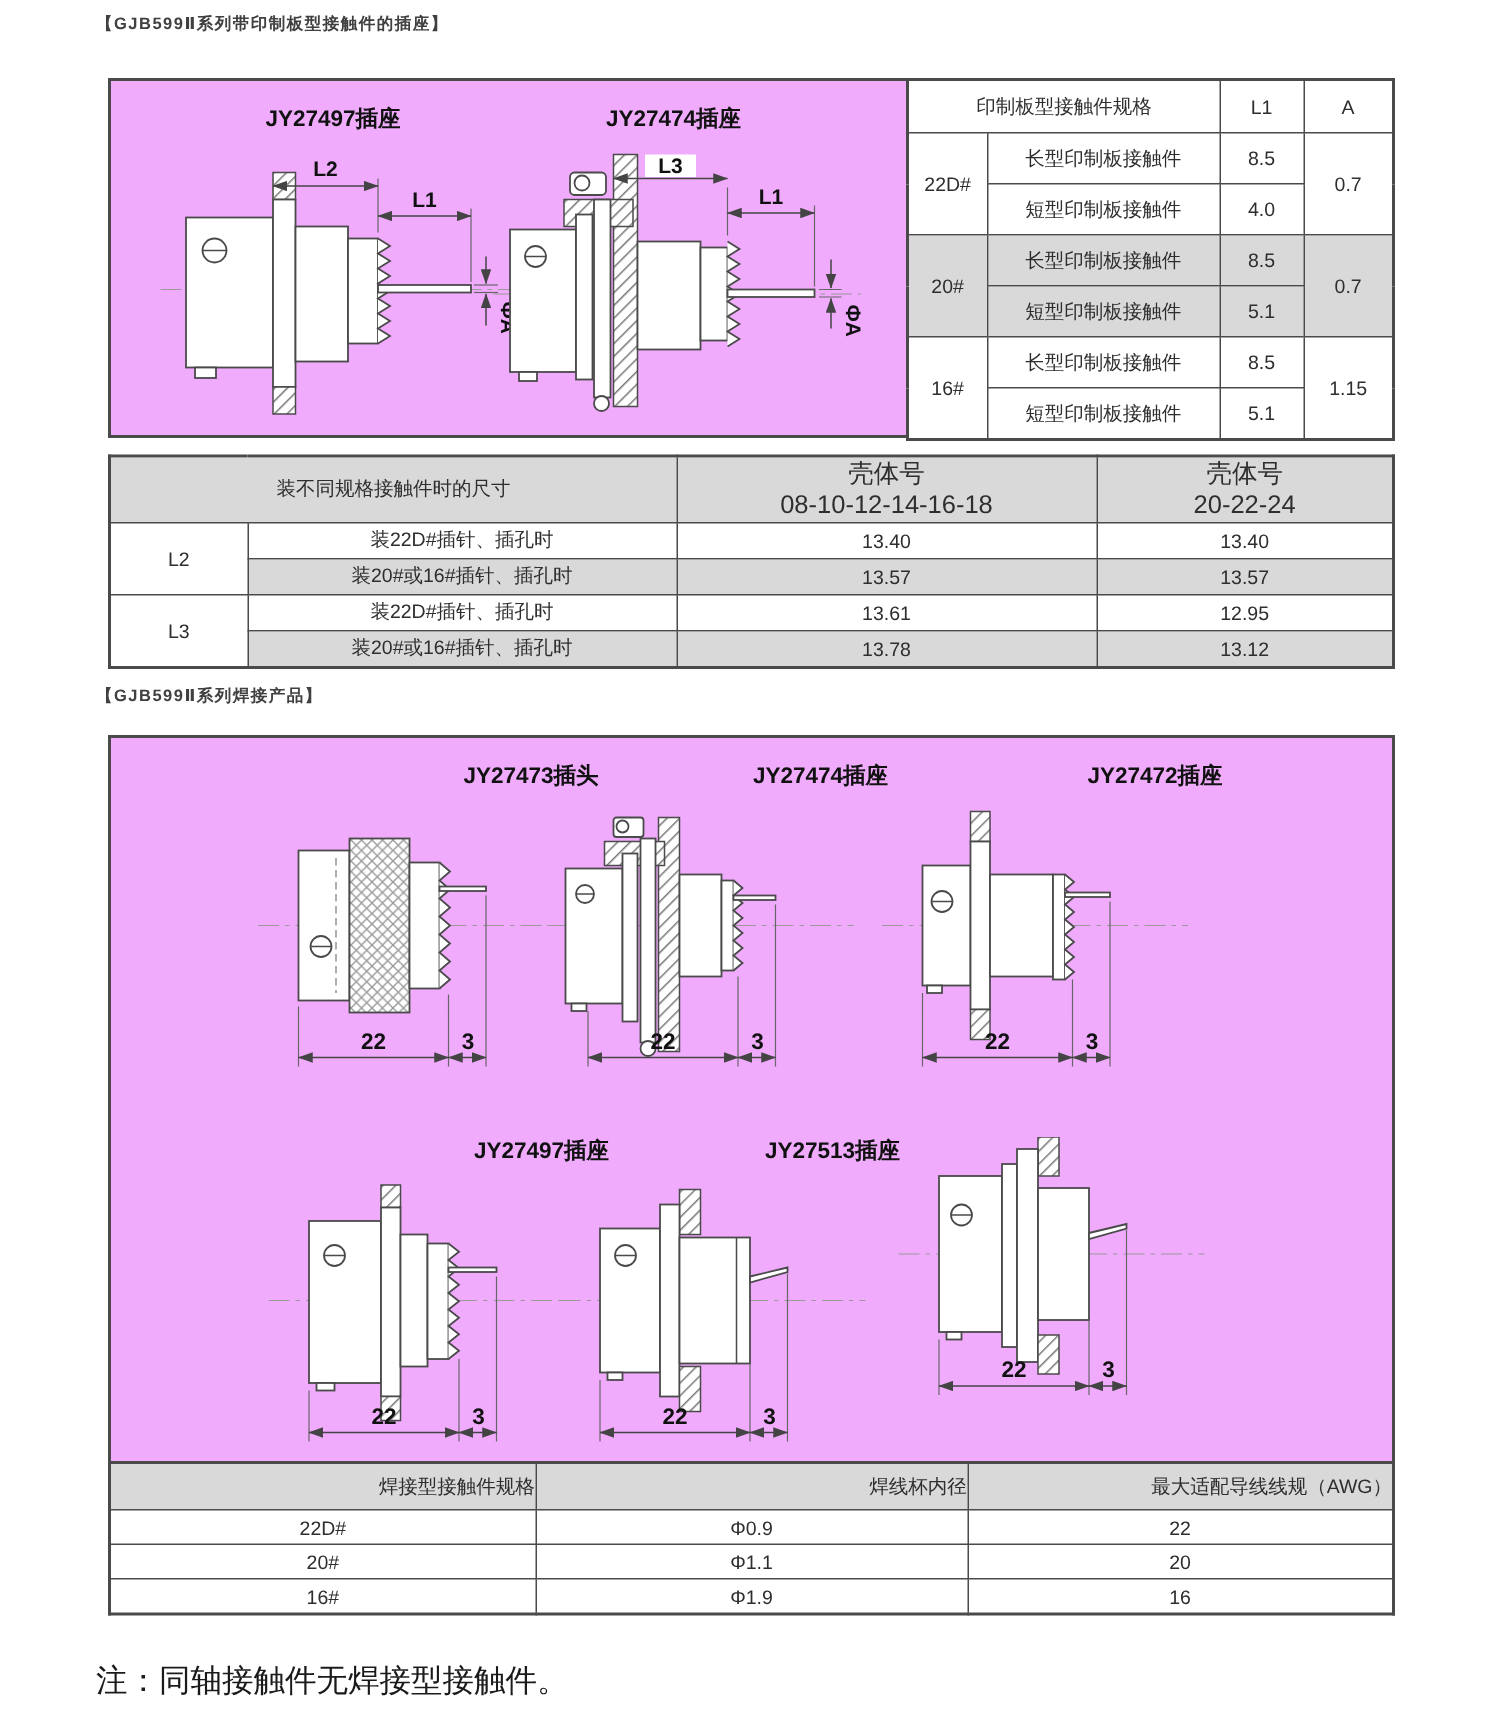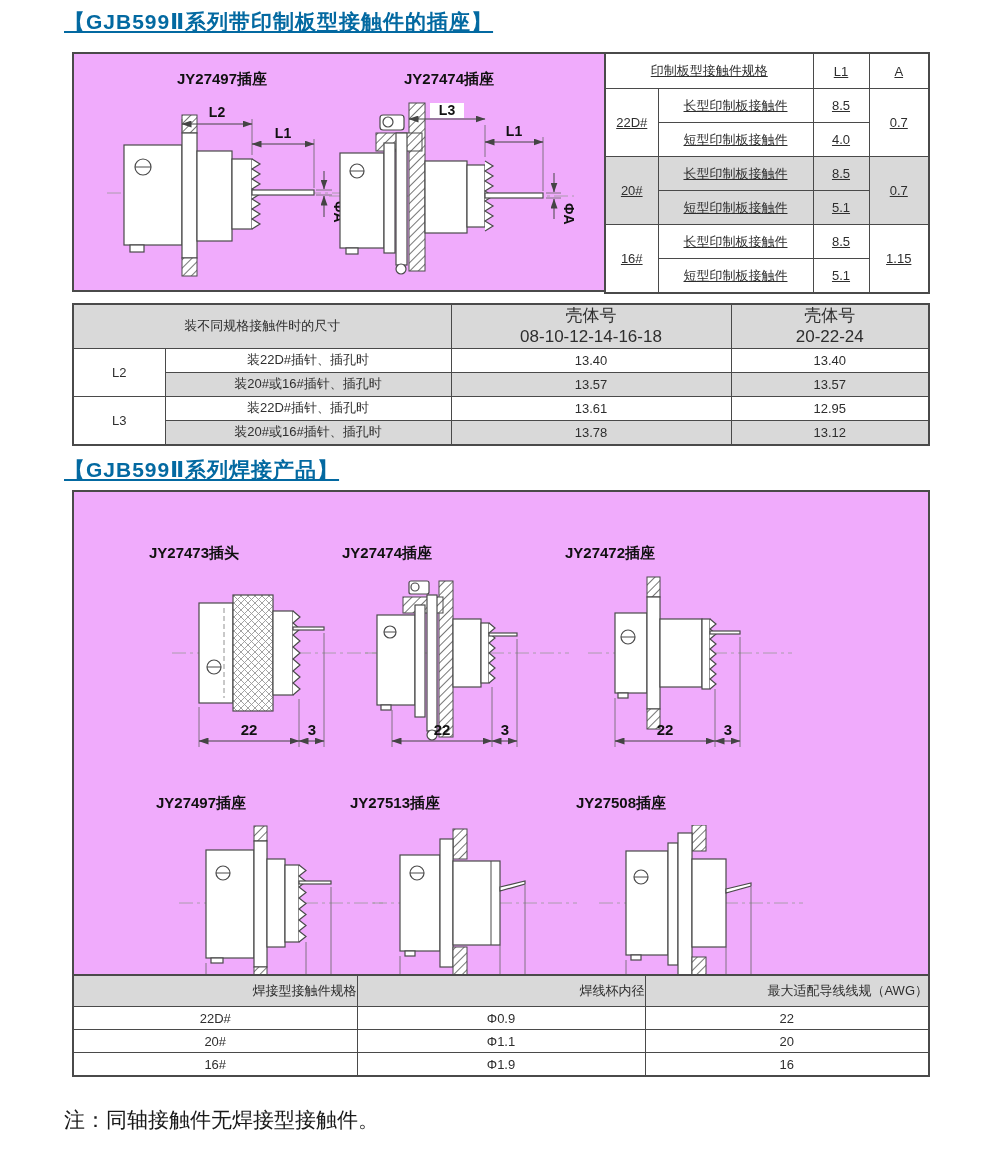--- a/index.html
+++ b/index.html
@@ -1,51 +1,51 @@
 <!DOCTYPE html>
 <html style="--shade: #d9d9d9; --line: #4a4a4a; --text: #333333;"><head>
 <meta charset="utf-8">
 <style>
   html,body{margin:0;padding:0;background:#fff;}
   .page{position:relative;width:1000px;height:1153px;background:#fff;overflow:hidden;
         font-family:"Liberation Sans","DejaVu Sans",sans-serif;color:var(--text,#333);}
-  .sec-title{position:absolute;left:64px;font-size:21px;font-weight:bold;color:#0369a1;letter-spacing:1px;text-decoration:underline;}
+  .sec-title{position:absolute;left:64px;font-size:11px;font-weight:bold;color:#404040;letter-spacing:1px;}
   #t1{top:8px;} #t2{top:456px;}
   .box{position:absolute;left:72px;border:2px solid var(--line,#4a4a4a);background:#f0abfc;}
   #box1{top:52px;width:854px;height:236px;}
   #box2{top:490px;width:854px;height:484px;}
 
   table{border-collapse:collapse;position:absolute;background:#fff;table-layout:fixed;border:2px solid var(--line,#4a4a4a);}
   td{border:1px solid var(--line,#4a4a4a);text-align:center;vertical-align:middle;
      font-size:13px;padding:0;overflow:hidden;white-space:nowrap;color:#2e2e2e;}
   tr.shade td{background:var(--shade,#d9d9d9);}
   td.keepwhite{background:#fff;}
 
   #specTable{right:-2px;top:-2px;height:240px;width:324px;}
-  #specTable td{height:33px;text-decoration:underline;}
+  #specTable td{height:33px;}
   #specTable tr.hd td{height:34px;}
 
   #dimTable{left:72px;top:303px;width:856px;}
   #dimTable tr.hd td{height:38px;background:var(--shade,#d9d9d9);}
   #dimTable td{height:23px;}
   .h2l{line-height:1.25;font-size:17px;}
 
   #solderTable{left:72px;top:974px;width:856px;}
   #solderTable tr.hd td{height:30px;background:var(--shade,#d9d9d9);text-align:right;}
   #solderTable td{height:22px;}
 
   #note{position:absolute;left:64px;top:1106px;font-size:21px;color:#1a1a1a;}
 
   .dwg{position:absolute;text-align:center;}
   #dwgA{left:28px;top:16px;width:240px;}
   #dwgB{left:250px;top:16px;width:250px;}
   .dwg-label{font-size:15px;font-weight:bold;color:#111;margin-bottom:4px;}
   .dwg svg,.dcell svg{display:block;margin:0 auto;}
 
-  .dcell{position:absolute;width:250px;text-align:left;margin-top:36px;}
+  .dcell{position:absolute;width:250px;text-align:right;}
   #dc0{left:75px;top:16px;} #dc1{left:268px;top:16px;} #dc2{left:491px;top:16px;}
   #dc3{left:82px;top:266px;} #dc4{left:276px;top:266px;} #dc5{left:502px;top:266px;}
   .dcell .dwg-label{margin-bottom:12px;}
 
   svg .pt{fill:#fff;stroke:#4a4a4a;stroke-width:1.2;}
   svg .ph{fill:url(#hatch);stroke:#4a4a4a;stroke-width:1;}
   svg .kn{fill:url(#knurl);stroke:#4a4a4a;stroke-width:1.2;}
   svg .cl{stroke:#9a9a9a;stroke-width:0.8;stroke-dasharray:14 4 3 4;}
   svg .xl{stroke:#666;stroke-width:0.8;}
   svg .dim{stroke:#444;stroke-width:1;}
@@ -359,21 +359,20 @@
         <line class="xl" x1="135" y1="120" x2="135" y2="172"></line>
         <line class="xl" x1="160" y1="60" x2="160" y2="172"></line>
         <line class="dim" x1="35" y1="166" x2="135" y2="166" marker-start="url(#arr)" marker-end="url(#arr)"></line>
         <line class="dim" x1="135" y1="166" x2="160" y2="166" marker-start="url(#arr)" marker-end="url(#arr)"></line>
         <text class="dt2" x="85" y="160">22</text>
         <text class="dt2" x="148" y="160">3</text>
       </svg>
     </div>
 
     <div class="dcell" id="dc5">
-      <div class="dwg-label">JY27508插座</div>
       <svg width="220" height="185" viewBox="0 0 220 185">
         <line class="cl" x1="8" y1="78" x2="212" y2="78"></line>
         <rect class="pt" x="35" y="26" width="42" height="104"></rect>
         <circle class="pt" cx="50" cy="52" r="7"></circle>
           <line class="ln" x1="43" y1="52" x2="57" y2="52"></line>
         <rect class="pt" x="40" y="130" width="10" height="5"></rect>
         <rect class="pt" x="77" y="18" width="10" height="122"></rect>
         <rect class="ph" x="101" y="0" width="14" height="26"></rect>
         <rect class="pt" x="87" y="8" width="14" height="142"></rect>
         <rect class="ph" x="101" y="132" width="14" height="26"></rect>

